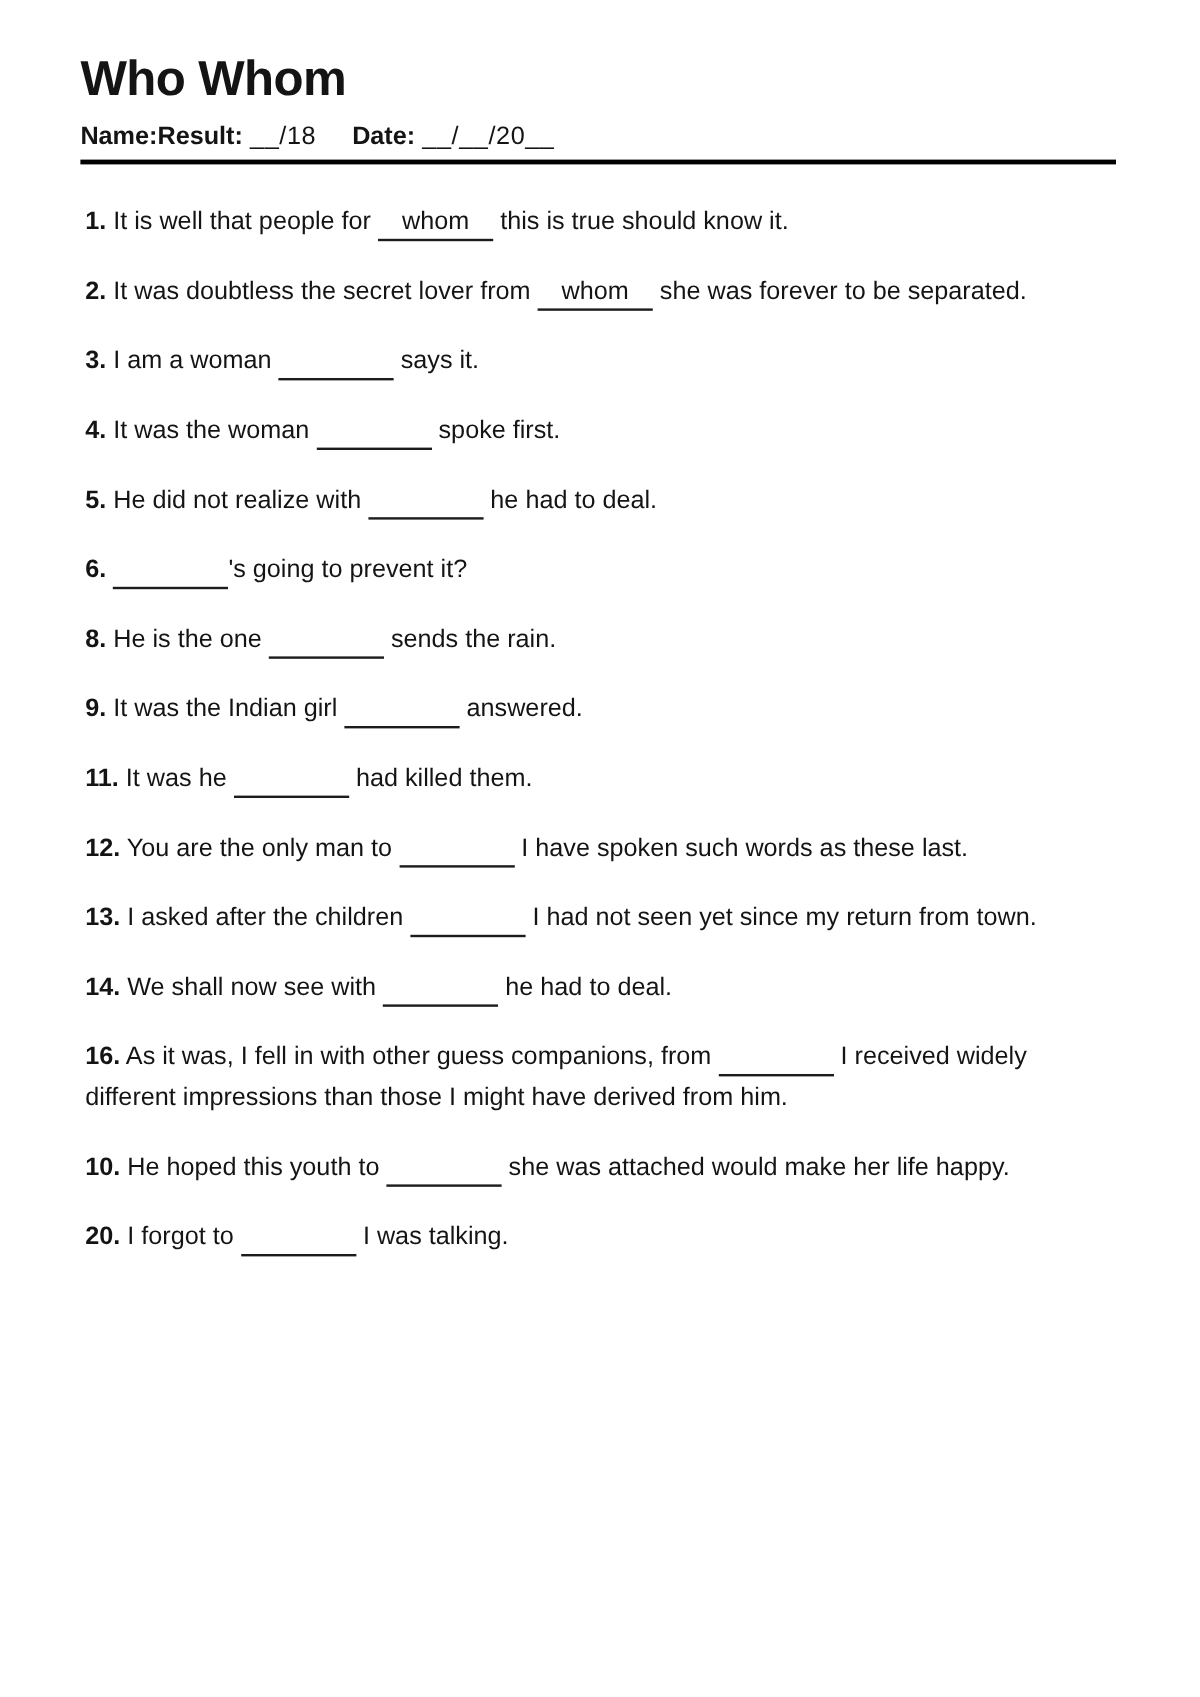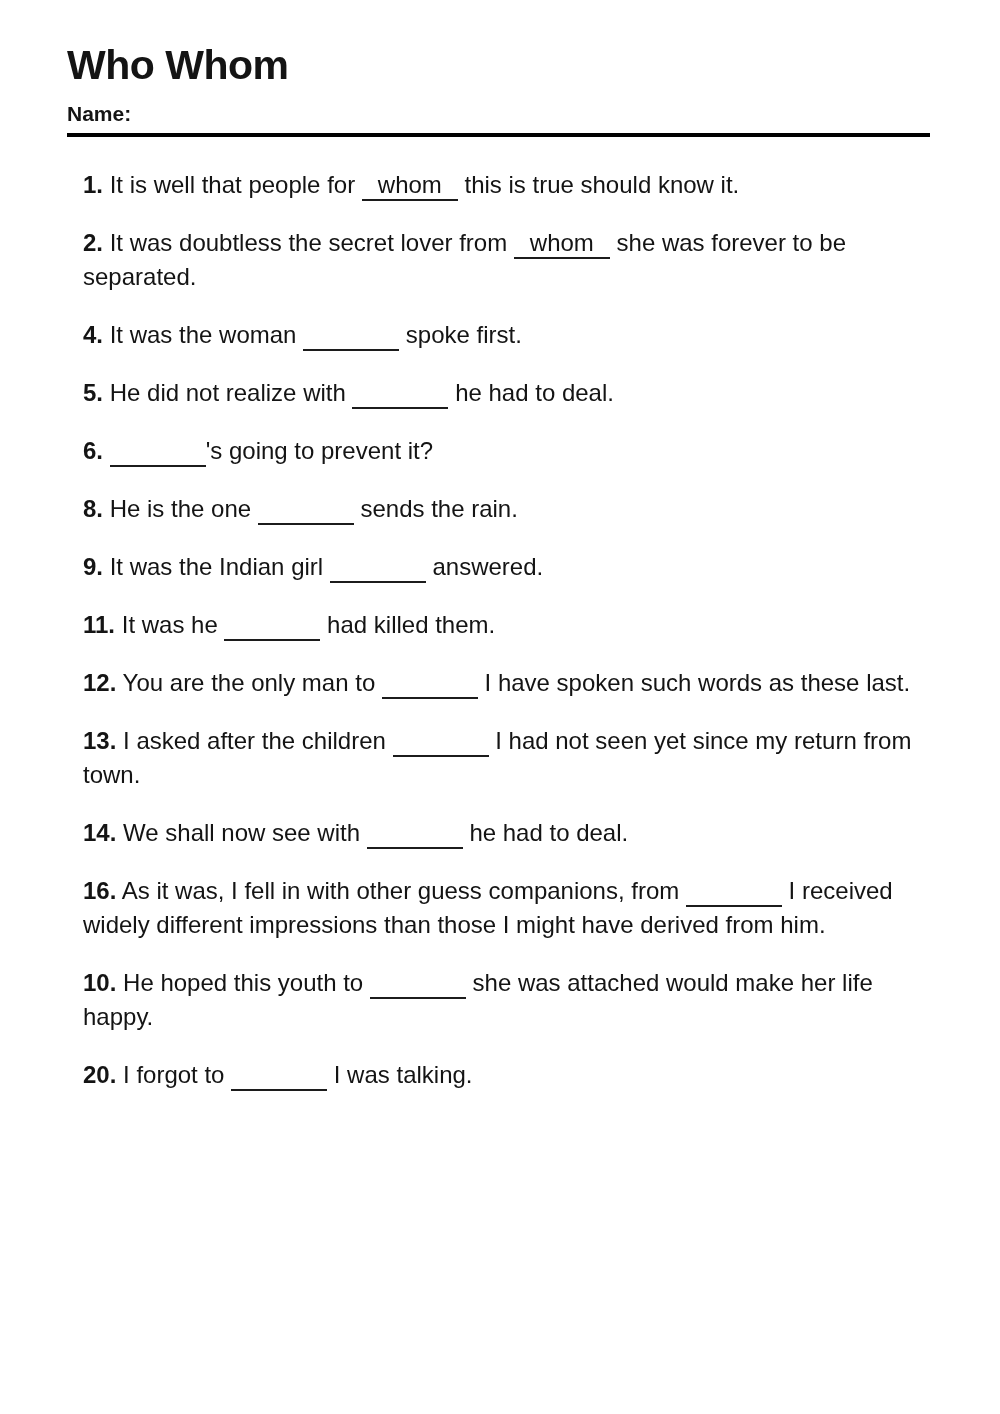--- a/index.html
+++ b/index.html
@@ -34,23 +34,23 @@
   .meta-pair { white-space: nowrap; }
   .meta-label { font-weight: 700; }
   .meta-value { font-weight: 400; margin-left: 6px; letter-spacing: 0.5px; }
   .rule {
     height: 4px;
     background: #000000;
     margin-top: 8px;
     margin-bottom: 31px;
   }
   .item {
-    font-size: 24px;
+    font-size: 21px;
     line-height: 34px;
-    margin: 0 0 24px 16px;
+    margin: 0 0 24px 4px;
   }
   .item:last-child { margin-bottom: 0; }
   .item b { font-weight: 700; }
   .blank {
     display: inline-block;
     min-width: 96px;
     box-sizing: border-box;
     border-bottom: 2px solid #1c1c1c;
     text-align: center;
     padding: 0 4px 2px 4px;
@@ -58,27 +58,32 @@
   }
 </style>
 </head>
 <body>
 
 <div class="page">
   <h1 class="title">Who Whom</h1>
 
   <div class="meta-row">
     <span class="meta-label">Name:</span>
+    <span class="meta-right">
+      <span class="meta-pair"><span class="meta-label">Result:</span><span class="meta-value">__/18</span></span>
+      <span class="meta-pair"><span class="meta-label">Date:</span><span class="meta-value">__/__/20__</span></span>
+    </span>
   </div>
 
   <div class="rule"></div>
 
   <div>
       <p class="item"><b>1.</b> It is well that people for <span class="blank">whom</span> this is true should know it.</p>
       <p class="item"><b>2.</b> It was doubtless the secret lover from <span class="blank">whom</span> she was forever to be separated.</p>
+      <p class="item"><b>3.</b> I am a woman <span class="blank">​</span> says it.</p>
       <p class="item"><b>4.</b> It was the woman <span class="blank">​</span> spoke first.</p>
       <p class="item"><b>5.</b> He did not realize with <span class="blank">​</span> he had to deal.</p>
       <p class="item"><b>6.</b> <span class="blank">​</span>'s going to prevent it?</p>
       <p class="item"><b>8.</b> He is the one <span class="blank">​</span> sends the rain.</p>
       <p class="item"><b>9.</b> It was the Indian girl <span class="blank">​</span> answered.</p>
       <p class="item"><b>11.</b> It was he <span class="blank">​</span> had killed them.</p>
       <p class="item"><b>12.</b> You are the only man to <span class="blank">​</span> I have spoken such words as these last.</p>
       <p class="item"><b>13.</b> I asked after the children <span class="blank">​</span> I had not seen yet since my return from town.</p>
       <p class="item"><b>14.</b> We shall now see with <span class="blank">​</span> he had to deal.</p>
       <p class="item"><b>16.</b> As it was, I fell in with other guess companions, from <span class="blank">​</span> I received widely different impressions than those I might have derived from him.</p>

